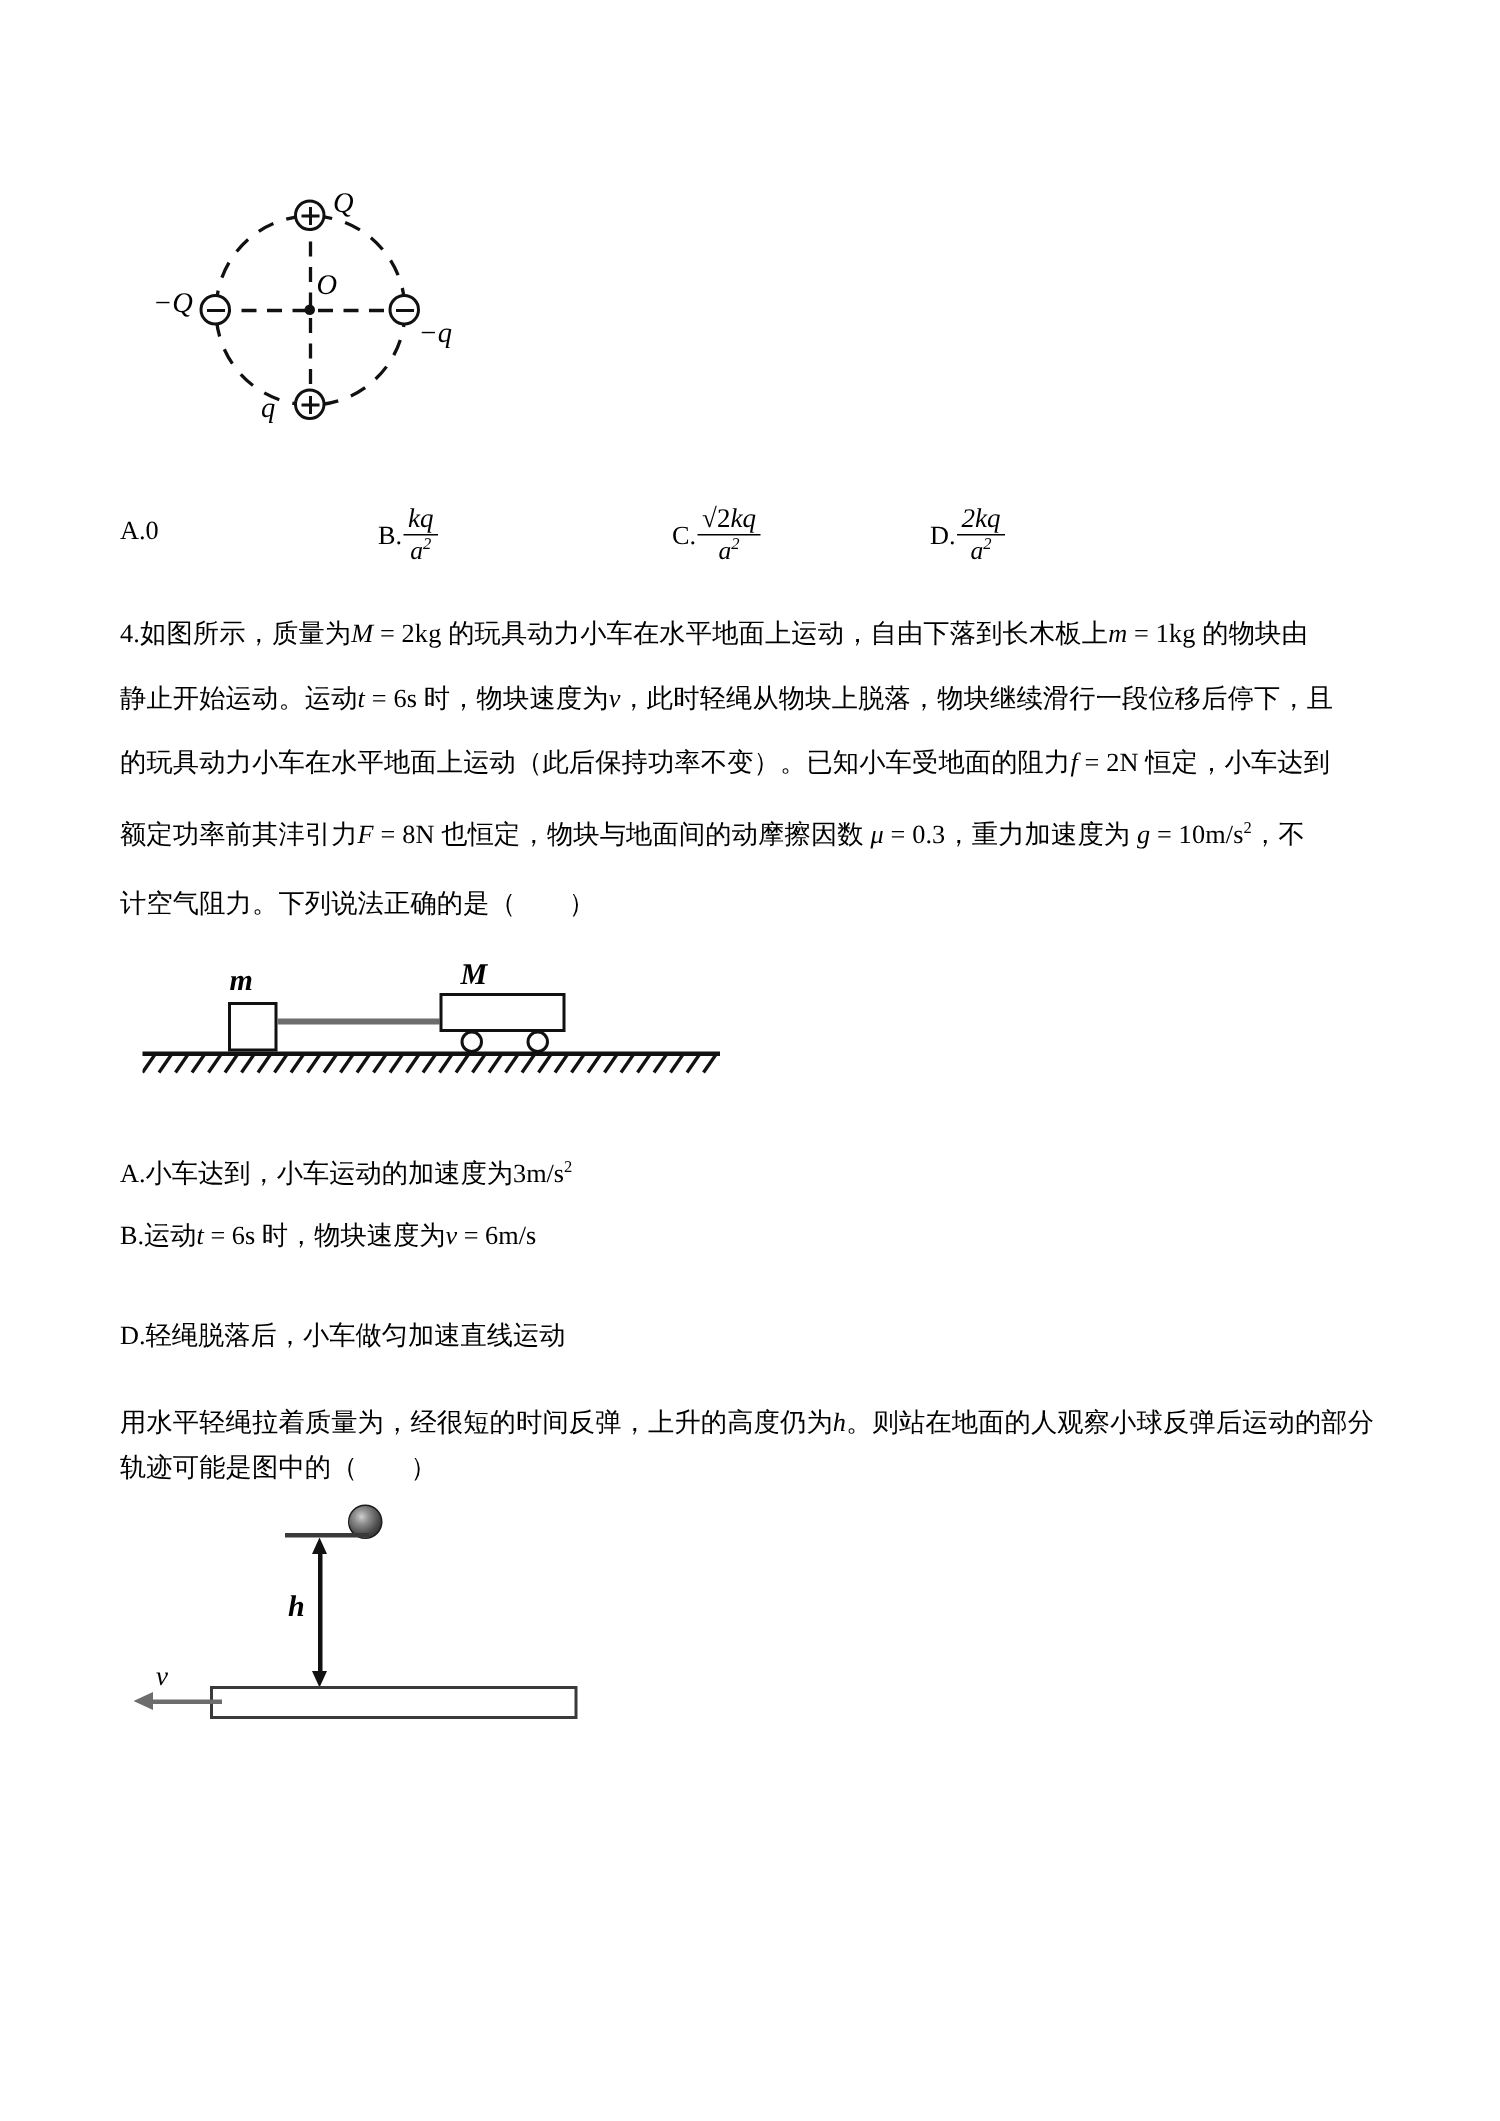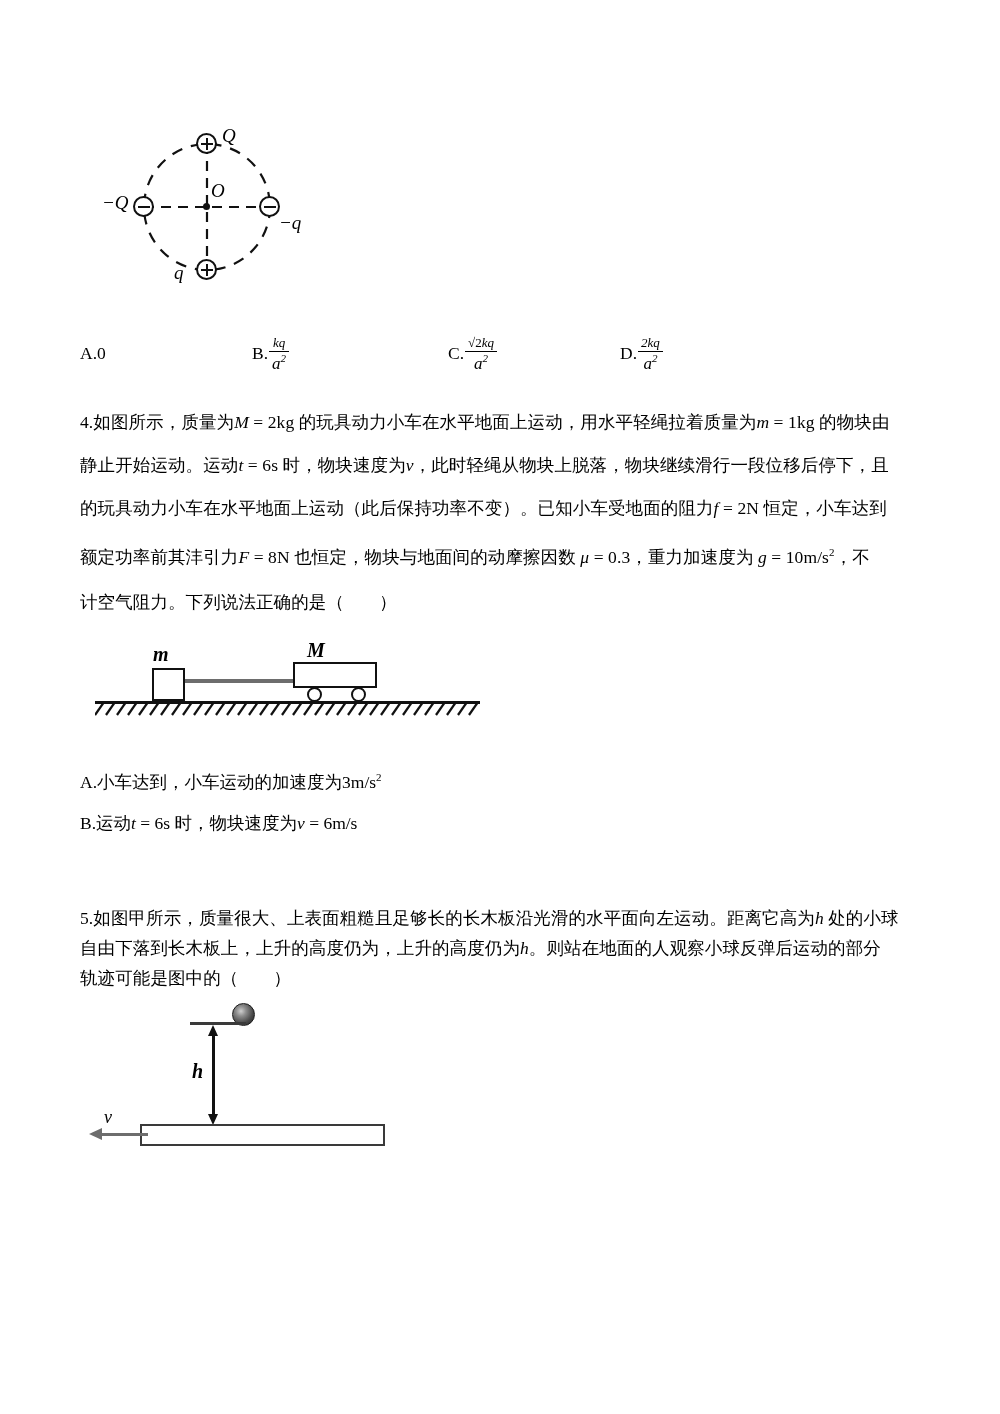--- a/index.html
+++ b/index.html
@@ -53,21 +53,21 @@
     vertical-align: -0.55em;
     text-align: center;
     line-height: 1.05;
     margin: 0 1px;
   }
   .frac .num {
     display: block;
     padding: 0 3px 1px 3px;
     border-bottom: 1.4px solid #000;
     font-style: italic;
-    font-size: 13px;
+    font-size: 18px;
   }
   .frac .den {
     display: block;
     padding: 1px 3px 0 3px;
     font-style: italic;
     font-size: 17px;
   }
   .radical {
     font-style: normal;
   }
@@ -261,21 +261,21 @@
 
   <div class="opt" style="left:448px; top:336px;">
     <span>C.</span><span class="frac"><span class="num"><span class="radical">√2</span><span>kq</span></span><span class="den"><span>a</span><span class="sup">2</span></span></span>
   </div>
 
   <div class="opt" style="left:620px; top:336px;">
     <span>D.</span><span class="frac"><span class="num">2kq</span><span class="den"><span>a</span><span class="sup">2</span></span></span>
   </div>
 
   <div class="txt q-body" style="left:80px; top:412px;">
-    <span>4.如图所示，质量为</span><i>M</i><span> = 2kg</span><span> 的玩具动力小车在水平地面上运动，用水平轻绳拉着质量为</span><i>m</i><span> = 1kg</span><span> 的物块由</span>
+    <span>4.如图所示，质量为</span><i>M</i><span> = 2kg</span><span> 的玩具动力小车在水平地面上运动，自由下落到长木板上</span><i>m</i><span> = 1kg</span><span> 的物块由</span>
   </div>
 
   <div class="txt q-body" style="left:80px; top:455px;">
     <span>静止开始运动。运动</span><i>t</i><span> = 6s</span><span> 时，物块速度为</span><i>v</i><span>，此时轻绳从物块上脱落，物块继续滑行一段位移后停下，且</span>
   </div>
 
   <div class="txt q-body" style="left:80px; top:498px;">
     <span>的玩具动力小车在水平地面上运动（此后保持功率不变）。已知小车受地面的阻力</span><i>f</i><span> = 2N</span><span> 恒定，小车达到</span>
   </div>
 
@@ -341,27 +341,25 @@
   </div>
 
   <div class="opt" style="left:80px; top:770px;">
     <span>A.小车达到，小车运动的加速度为3m/s</span><span class="sup">2</span>
   </div>
 
   <div class="opt" style="left:80px; top:811px;">
     <span>B.运动</span><i>t</i><span> = 6s</span><span> 时，物块速度为</span><i>v</i><span> = 6m/s</span>
   </div>
 
-
-  <div class="txt q-body" style="left:80px; top:908px;">
-    <span>5.如图甲所示，质量很大、上表面粗糙且足够长的长木板沿光滑的水平面向左运动。距离它高为</span><i>h</i><span> 处的小球</span>
-  </div>
+  <div class="opt" style="left:80px; top:878px;">D.轻绳脱落后，小车做匀加速直线运动</div>
+
 
   <div class="txt q-body" style="left:80px; top:938px;">
-    <span>自由下落到长木板上，上升的高度仍为，上升的高度仍为</span><i>h</i><span>。则站在地面的人观察小球反弹后运动的部分</span>
+    <span>用水平轻绳拉着质量为，经很短的时间反弹，上升的高度仍为</span><i>h</i><span>。则站在地面的人观察小球反弹后运动的部分</span>
   </div>
 
   <div class="txt q-body" style="left:80px; top:968px;">轨迹可能是图中的（　　）</div>
 
   <div id="fig-ball">
 
     <div class="ball" style="left:152px; top:8px;"></div>
 
     <div class="shelf" style="left:110px; top:27px; width:56px;"></div>
 

